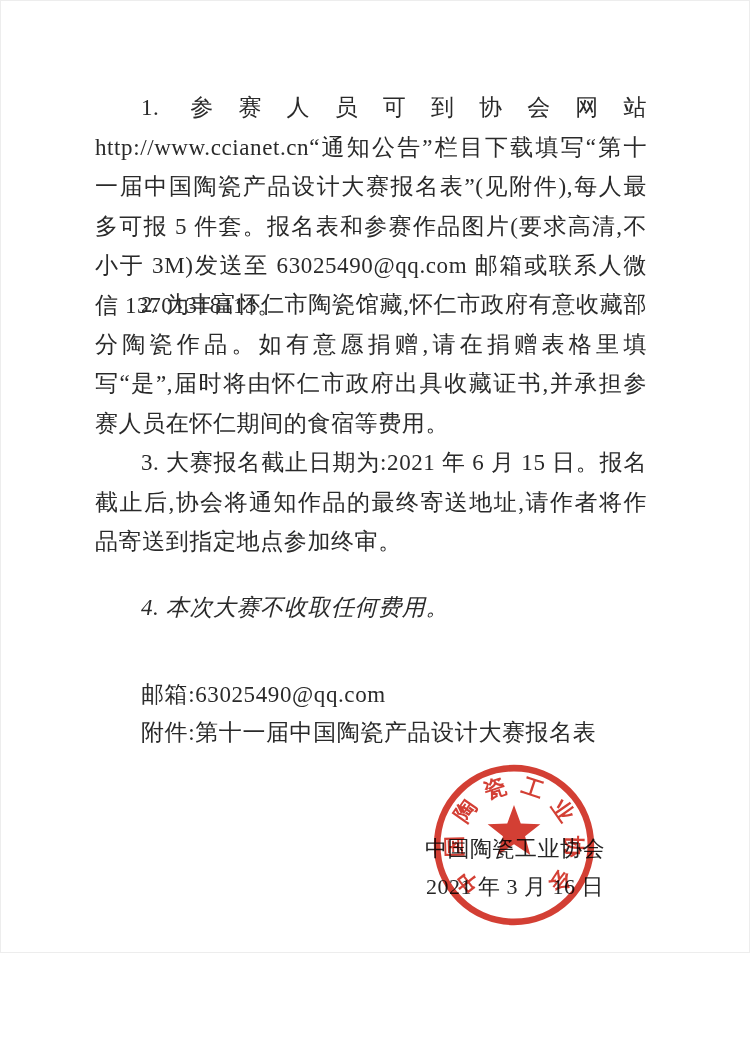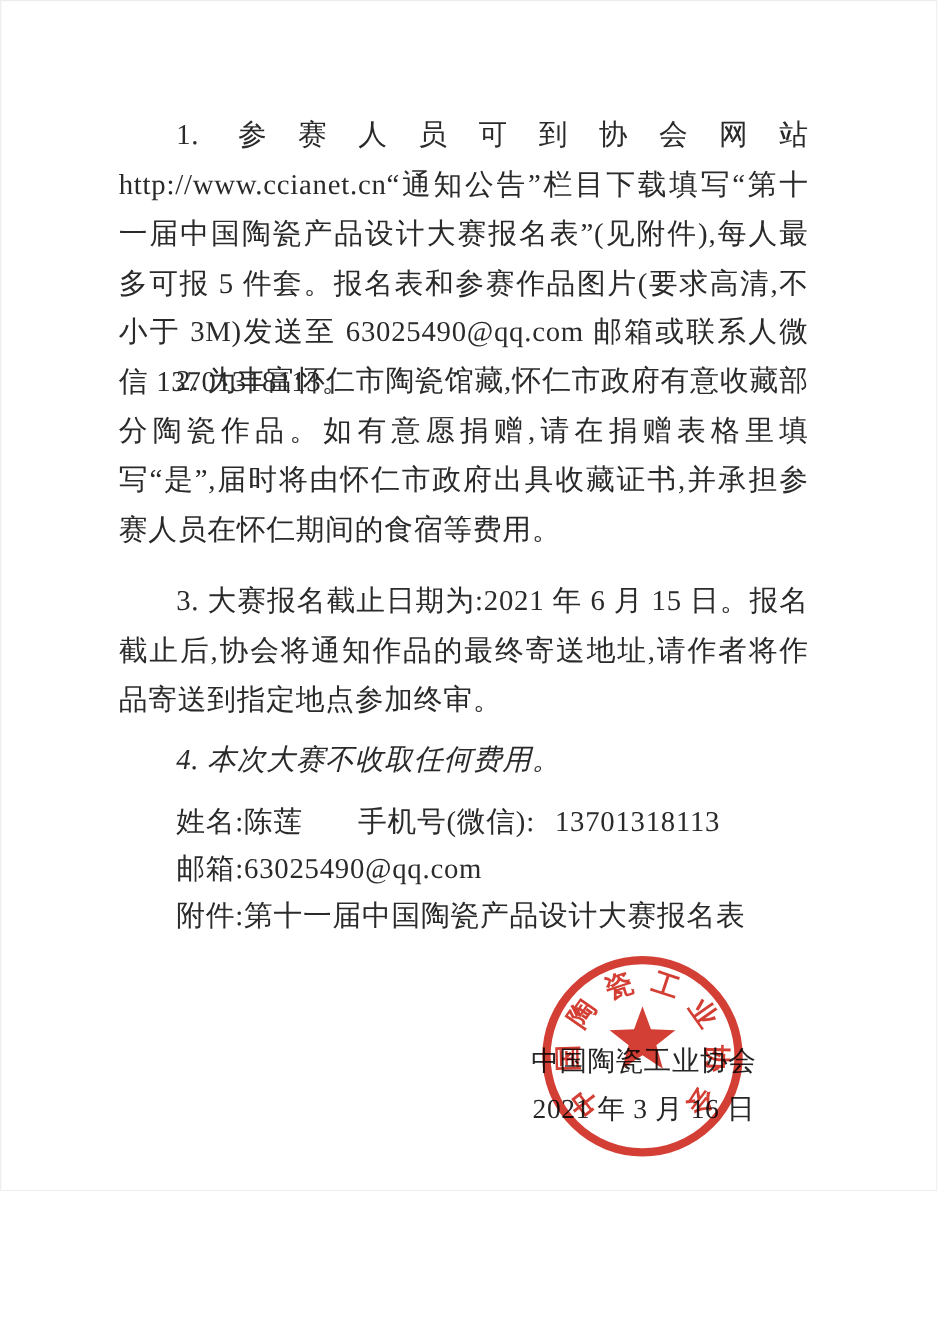--- a/index.html
+++ b/index.html
@@ -31,21 +31,21 @@
     width: 552px;
     margin: 0;
     font-size: 23px;
     line-height: 39.5px;
     letter-spacing: 0.6px;
     white-space: nowrap;
     text-indent: 2em;
   }
   .p1 { top: 88px; }
   .p2 { top: 285px; }
-  .p3 { top: 443px; margin-top: 18px; }
+  .p3 { top: 443px; }
   .p4 { top: 588px; font-style: italic; }
   .heading { top: 593px; }
   .contact-1 { top: 638px; }
   .contact-2 { top: 675px; }
   .contact-3 { top: 713px; }
   .gap-lg { display: inline-block; width: 44px; }
   .gap-sm { display: inline-block; width: 16px; }
   .sig {
     position: absolute;
     left: 515px;
@@ -81,21 +81,20 @@
 <body>
 
 <div class="page">
 
   <p class="para p1">1. 参赛人员可到协会网站 http://www.ccianet.cn“通知公告”栏目下载填写“第十一届中国陶瓷产品设计大赛报名表”(见附件),每人最多可报 5 件套。报名表和参赛作品图片(要求高清,不小于 3M)发送至 63025490@qq.com 邮箱或联系人微信 13701318113。</p>
   <p class="para p2">2. 为丰富怀仁市陶瓷馆藏,怀仁市政府有意收藏部分陶瓷作品。如有意愿捐赠,请在捐赠表格里填写“是”,届时将由怀仁市政府出具收藏证书,并承担参赛人员在怀仁期间的食宿等费用。</p>
   <p class="para p3">3. 大赛报名截止日期为:2021 年 6 月 15 日。报名截止后,协会将通知作品的最终寄送地址,请作者将作品寄送到指定地点参加终审。</p>
   <p class="para p4">4. 本次大赛不收取任何费用。</p>
 
 
-  <p class="line contact-1"><span>姓名:</span><span>陈莲</span><span class="gap-lg"></span><span>手机号(微信):</span><span class="gap-sm"></span><span>13701318113</span></p>
 
   <p class="line contact-2"><span>邮箱:</span><span>63025490@qq.com</span></p>
 
   <p class="line contact-3"><span>附件:</span><span>第十一届中国陶瓷产品设计大赛报名表</span></p>
 
   <p class="sig sig-org">中国陶瓷工业协会</p>
   <p class="sig sig-date">2021 年 3 月 16 日</p>
 
   <div class="seal">
     <svg viewBox="0 0 164 164">

